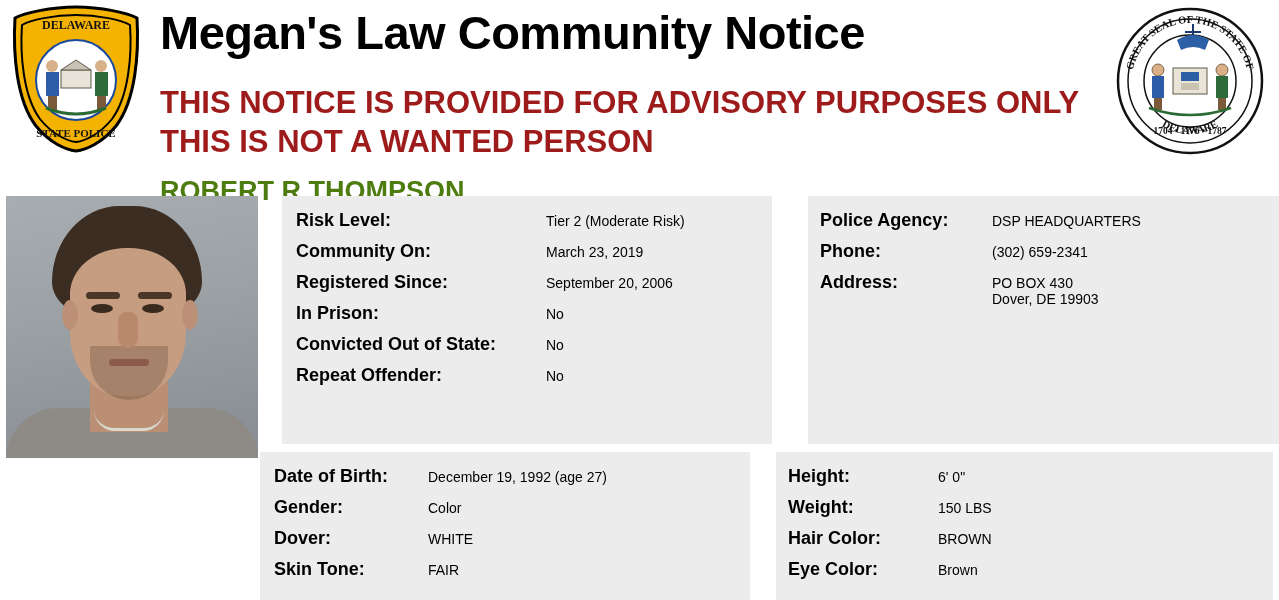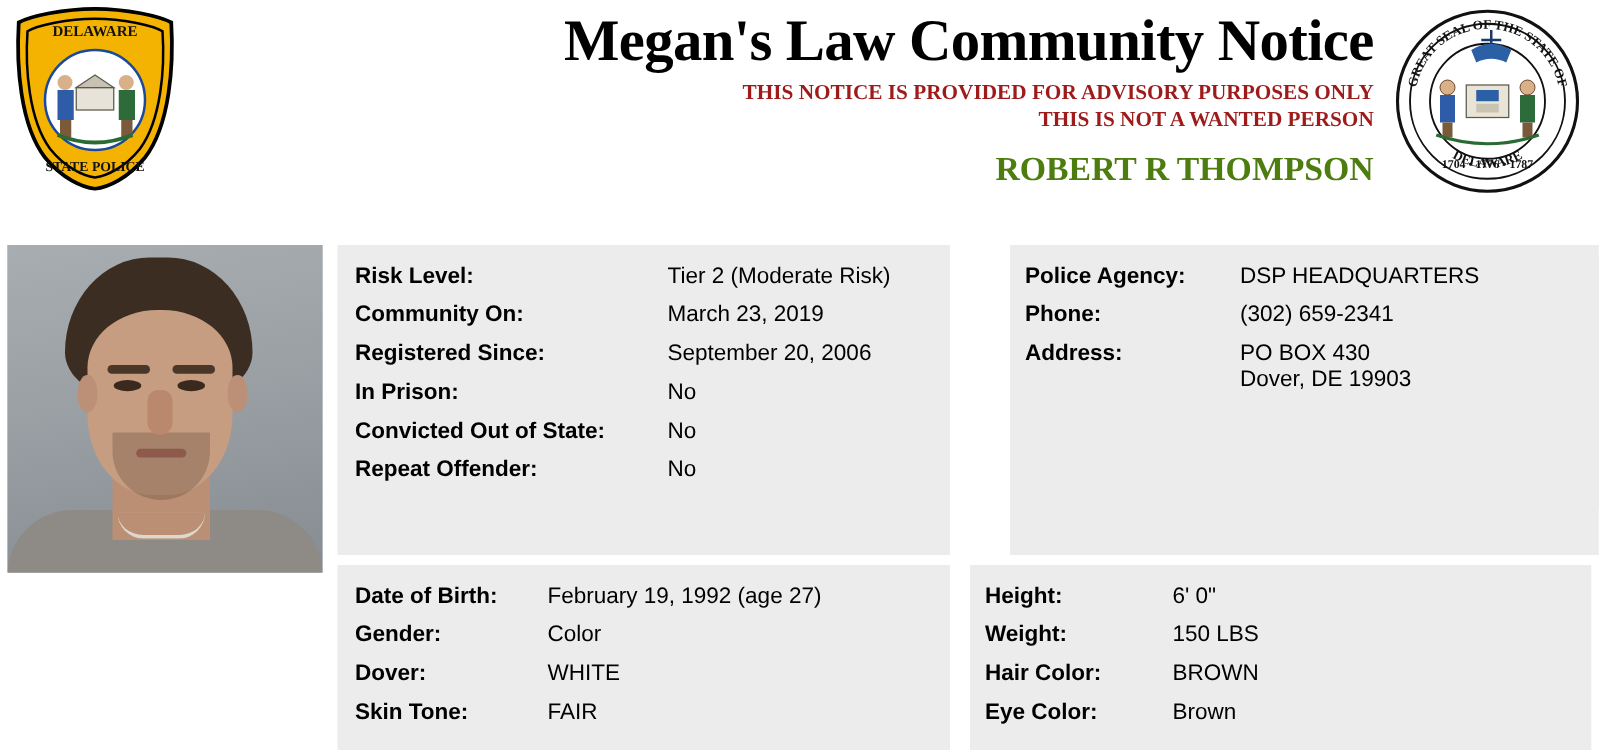--- a/index.html
+++ b/index.html
@@ -33,37 +33,36 @@
     right: 14px;
     top: 6px;
     width: 150px;
     height: 150px;
   }
   .header-center {
     position: absolute;
     left: 160px;
     right: 180px;
     top: 0;
-    text-align: right;
-    font-family: Liberation Serif, serif;
+    text-align: left;
   }
   .main-title {
     font-size: 47px;
     font-weight: bold;
     letter-spacing: -0.5px;
     margin-top: 8px;
     line-height: 1.08;
     color: #000;
   }
   .advisory {
     color: #9e1b1b;
     font-weight: bold;
-    font-size: 17px;
+    font-size: 31px;
     line-height: 1.28;
-    margin-top: 4px;
+    margin-top: 24px;
   }
   .person-name {
     font-size: 27px;
     font-weight: bold;
     margin-top: 14px;
     color: #4d7c0f;
   }
 
   
   .mugshot {
@@ -180,37 +179,37 @@
     height: 18px;
     border-bottom: 3px solid #d9d9cf;
     border-radius: 0 0 40px 40px;
   }
 
   
   .panel {
     position: absolute;
     background: #ececec;
   }
-  #panel-risk   { left: 270px; top: 196px; width: 490px; height: 248px; }
+  #panel-risk   { left: 282px; top: 196px; width: 490px; height: 248px; }
   #panel-agency { left: 808px; top: 196px; width: 497px; height: 248px; }
-  #panel-phys-left  { left: 270px; top: 452px; width: 490px; height: 148px; }
+  #panel-phys-left  { left: 260px; top: 452px; width: 490px; height: 148px; }
   #panel-phys-right { left: 776px; top: 452px; width: 497px; height: 172px; }
 
   .field-row {
     display: flex;
     align-items: baseline;
     margin-bottom: 10px;
   }
   .field-label {
     font-weight: bold;
     font-size: 18px;
     color: #000;
   }
   .field-value {
-    font-size: 18px;
+    font-size: 14px;
     color: #000;
     white-space: pre-line;
   }
 
   
   #panel-risk .inner { padding: 14px 0 0 14px; }
   #panel-risk .field-label { width: 250px; flex: 0 0 250px; }
 
   #panel-agency .inner { padding: 14px 0 0 12px; }
   #panel-agency .field-label { width: 172px; flex: 0 0 172px; }
@@ -344,21 +343,21 @@
       <span class="field-value">PO BOX 430
 Dover, DE  19903</span>
     </div>
   </div>
 </div>
 
 <div class="panel" id="panel-phys-left">
   <div class="inner">
     <div class="field-row">
       <span class="field-label">Date of Birth:</span>
-      <span class="field-value">February 19, 1992 (age 27)</span>
+      <span class="field-value">December 19, 1992 (age 27)</span>
     </div>
     <div class="field-row">
       <span class="field-label">Gender:</span>
       <span class="field-value">Color</span>
     </div>
     <div class="field-row">
       <span class="field-label">Dover:</span>
       <span class="field-value">WHITE</span>
     </div>
     <div class="field-row">

